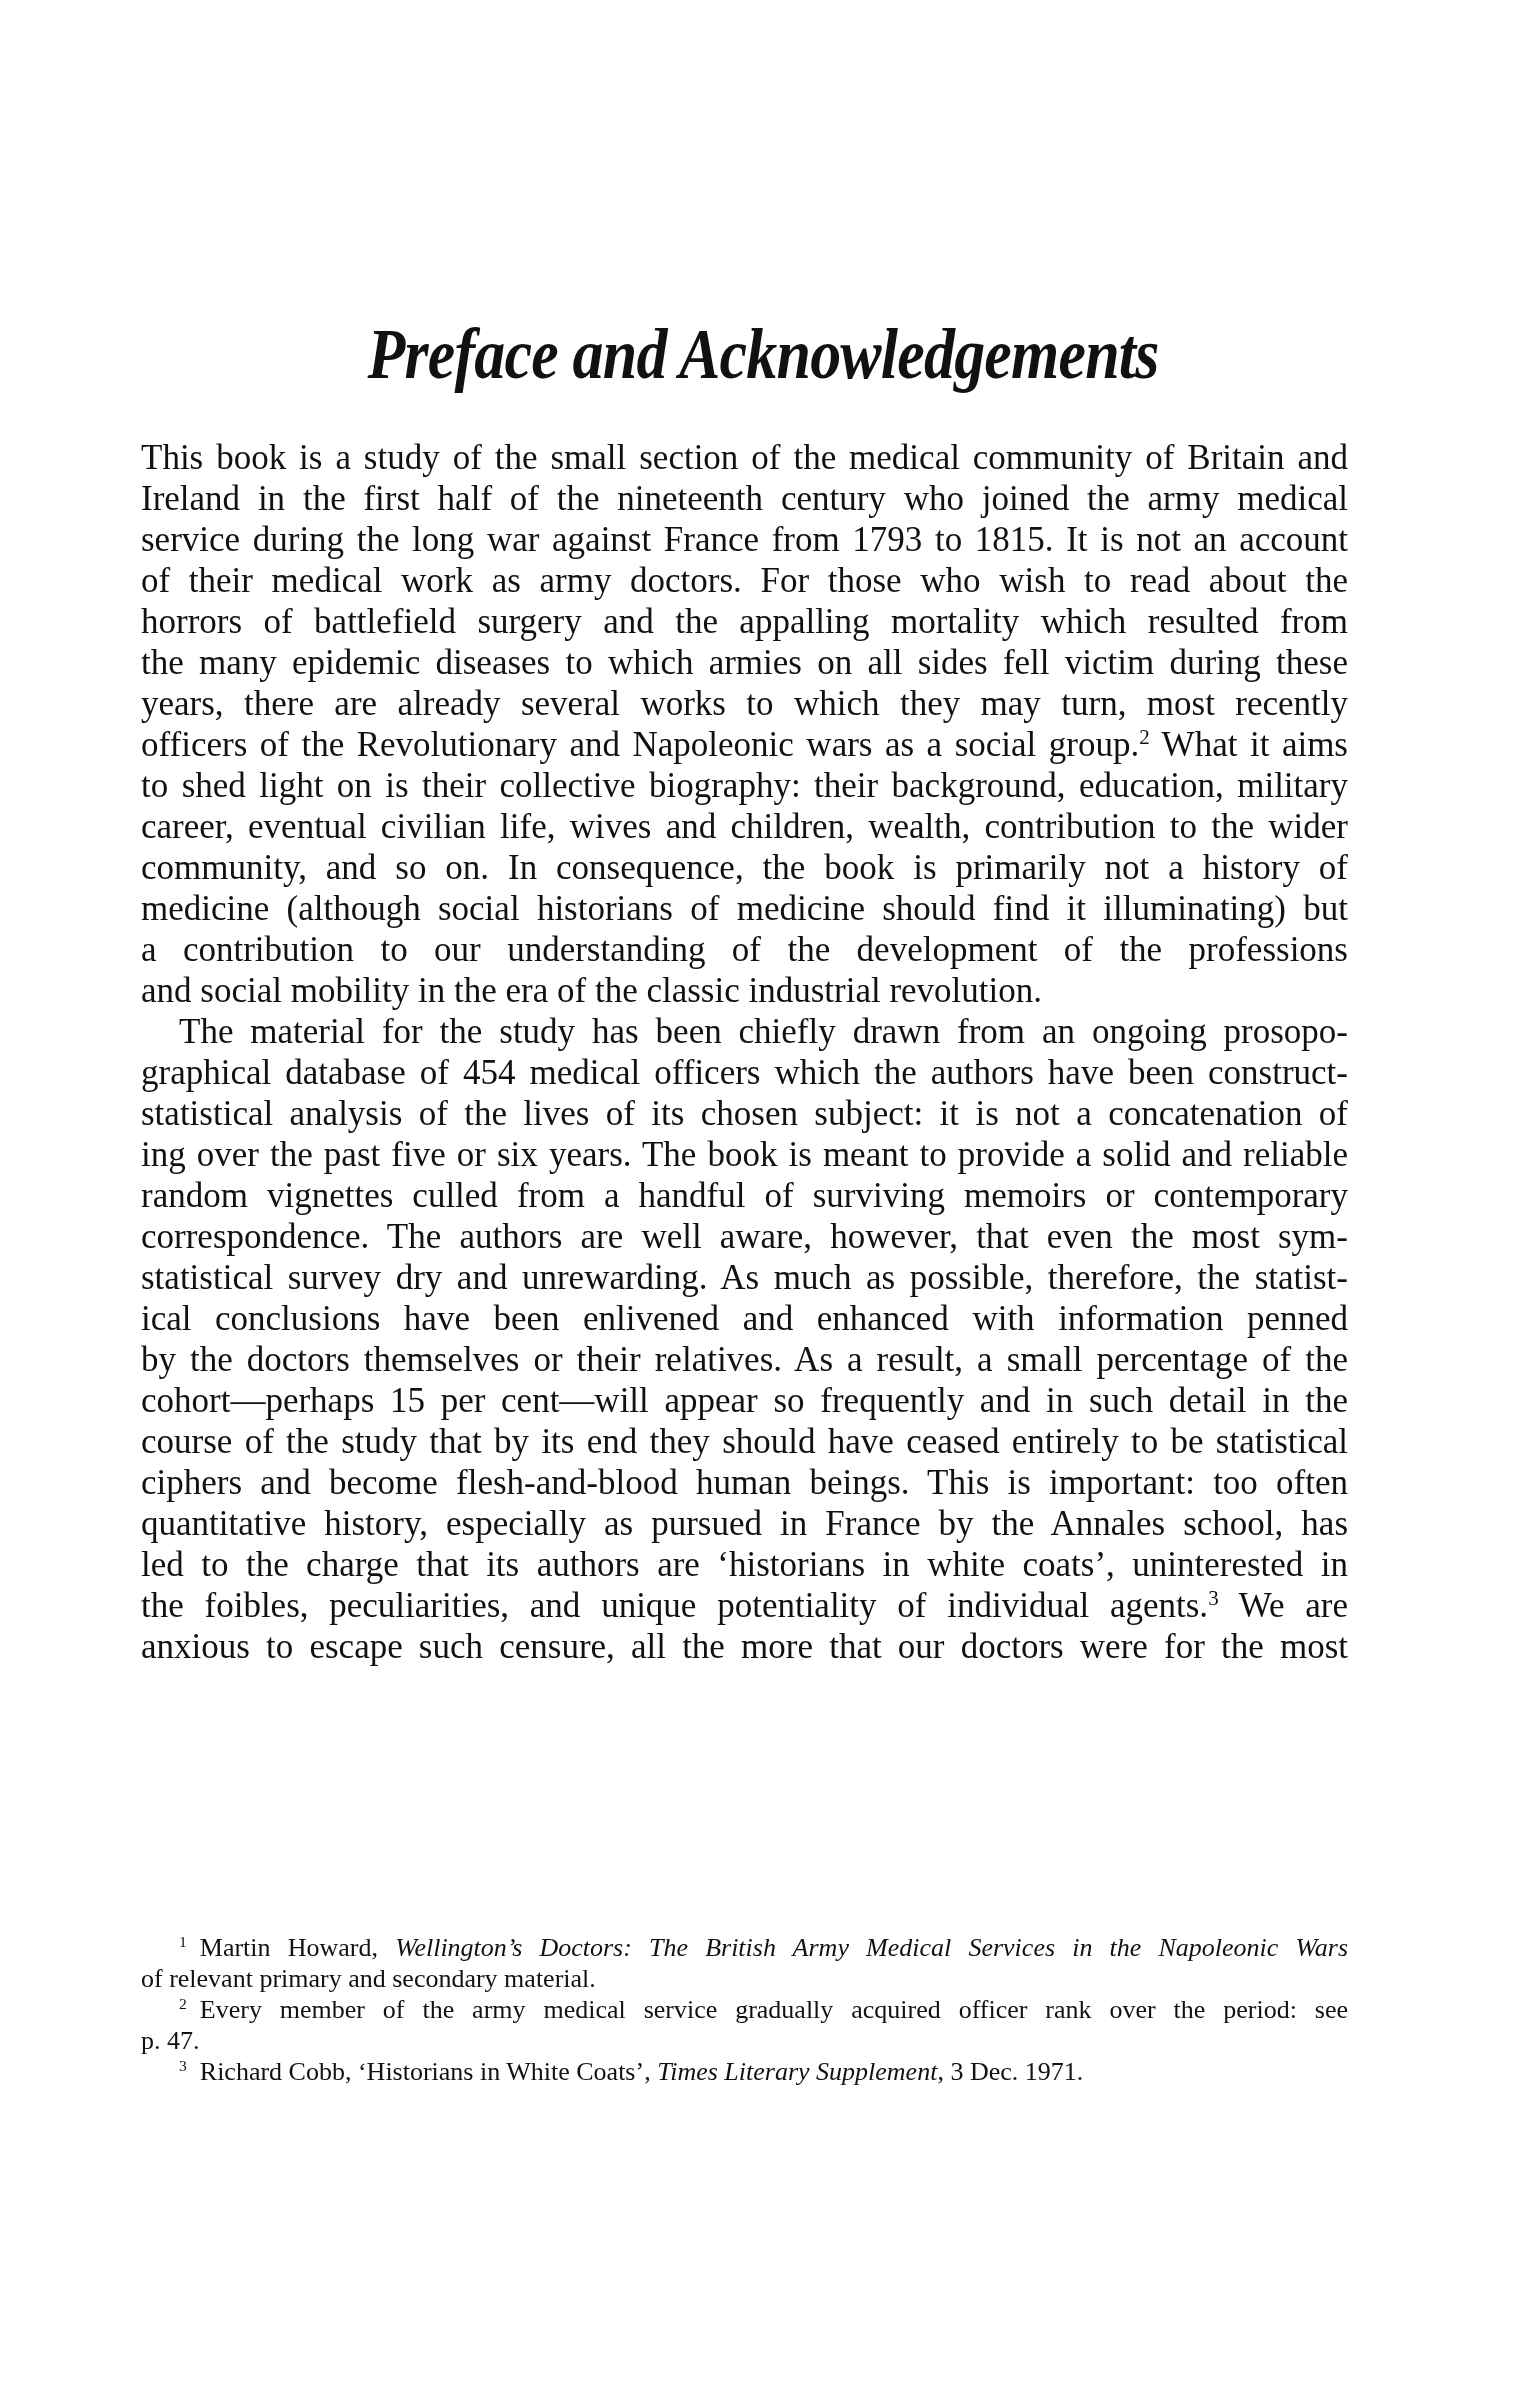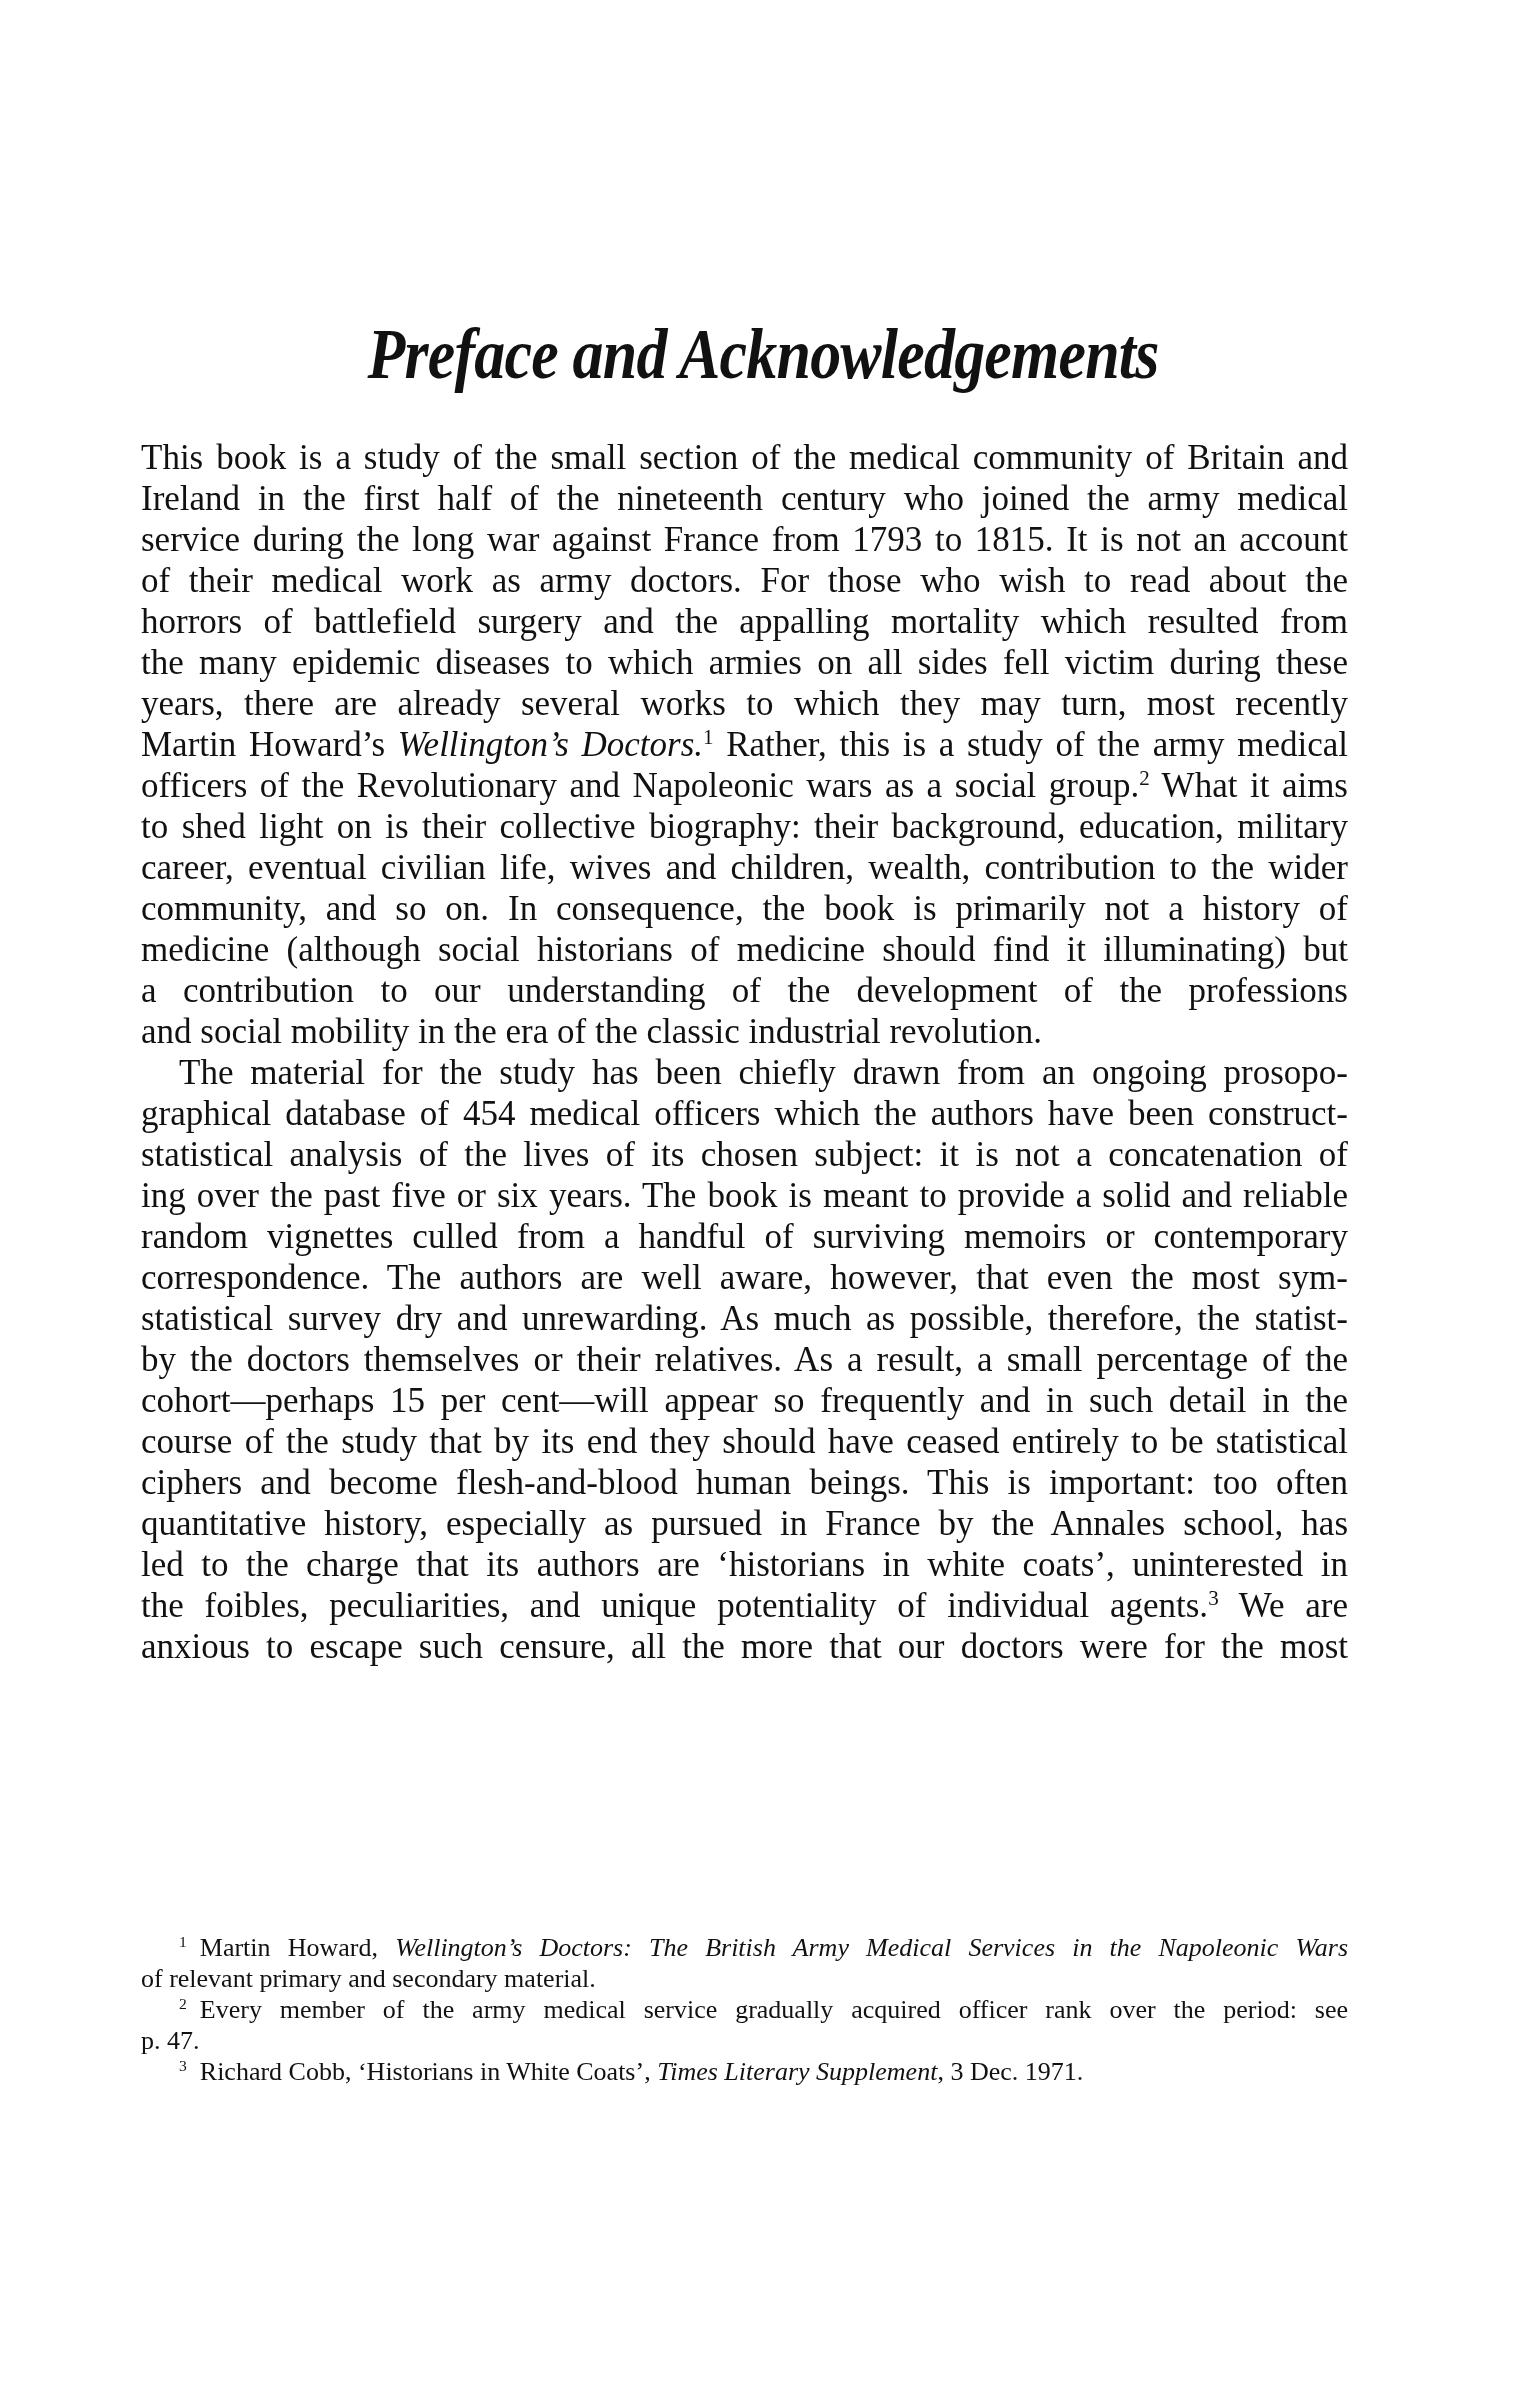--- a/index.html
+++ b/index.html
@@ -28,35 +28,35 @@
 <h1 class="title">Preface and Acknowledgements</h1>
 
 <div class="body">
     <div class="line"><span>This book is a study of the small section of the medical community of Britain and</span></div>
     <div class="line"><span>Ireland in the first half of the nineteenth century who joined the army medical</span></div>
     <div class="line"><span>service during the long war against France from 1793 to 1815. It is not an account</span></div>
     <div class="line"><span>of their medical work as army doctors. For those who wish to read about the</span></div>
     <div class="line"><span>horrors of battlefield surgery and the appalling mortality which resulted from</span></div>
     <div class="line"><span>the many epidemic diseases to which armies on all sides fell victim during these</span></div>
     <div class="line"><span>years, there are already several works to which they may turn, most recently</span></div>
-    <div class="line"><span>Martin Howard’s <i>Wellington’s Doctors.</i><sup>1</sup> Rather, this is a study of the army medical</span></div>
     <div class="line"><span>officers of the Revolutionary and Napoleonic wars as a social group.<sup>2</sup> What it aims</span></div>
     <div class="line"><span>to shed light on is their collective biography: their background, education, military</span></div>
     <div class="line"><span>career, eventual civilian life, wives and children, wealth, contribution to the wider</span></div>
     <div class="line"><span>community, and so on. In consequence, the book is primarily not a history of</span></div>
     <div class="line"><span>medicine (although social historians of medicine should find it illuminating) but</span></div>
     <div class="line"><span>a contribution to our understanding of the development of the professions</span></div>
     <div class="line last"><span>and social mobility in the era of the classic industrial revolution.</span></div>
     <div class="line indent"><span>The material for the study has been chiefly drawn from an ongoing prosopo-</span></div>
     <div class="line"><span>graphical database of 454 medical officers which the authors have been construct-</span></div>
     <div class="line"><span>statistical analysis of the lives of its chosen subject: it is not a concatenation of</span></div>
     <div class="line"><span>ing over the past five or six years. The book is meant to provide a solid and reliable</span></div>
     <div class="line"><span>random vignettes culled from a handful of surviving memoirs or contemporary</span></div>
     <div class="line"><span>correspondence. The authors are well aware, however, that even the most sym-</span></div>
     <div class="line"><span>statistical survey dry and unrewarding. As much as possible, therefore, the statist-</span></div>
+    <div class="line"><span>ical conclusions have been enlivened and enhanced with information penned</span></div>
     <div class="line"><span>by the doctors themselves or their relatives. As a result, a small percentage of the</span></div>
     <div class="line"><span>cohort—perhaps 15 per cent—will appear so frequently and in such detail in the</span></div>
     <div class="line"><span>course of the study that by its end they should have ceased entirely to be statistical</span></div>
     <div class="line"><span>ciphers and become flesh-and-blood human beings. This is important: too often</span></div>
     <div class="line"><span>quantitative history, especially as pursued in France by the Annales school, has</span></div>
     <div class="line"><span>led to the charge that its authors are ‘historians in white coats’, uninterested in</span></div>
     <div class="line"><span>the foibles, peculiarities, and unique potentiality of individual agents.<sup>3</sup> We are</span></div>
     <div class="line"><span>anxious to escape such censure, all the more that our doctors were for the most</span></div>
   </div>
 

